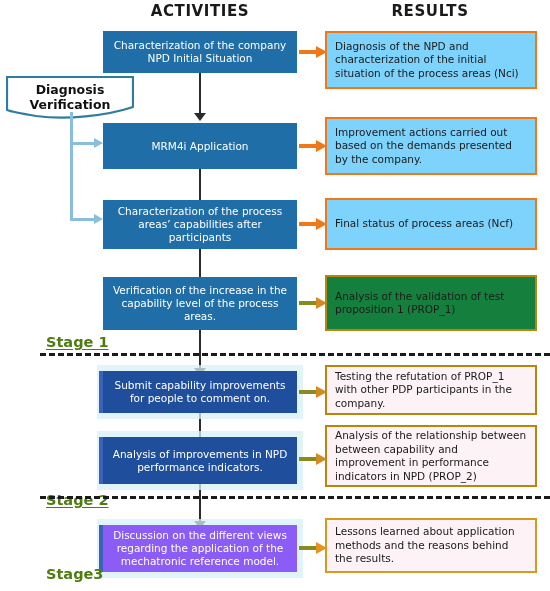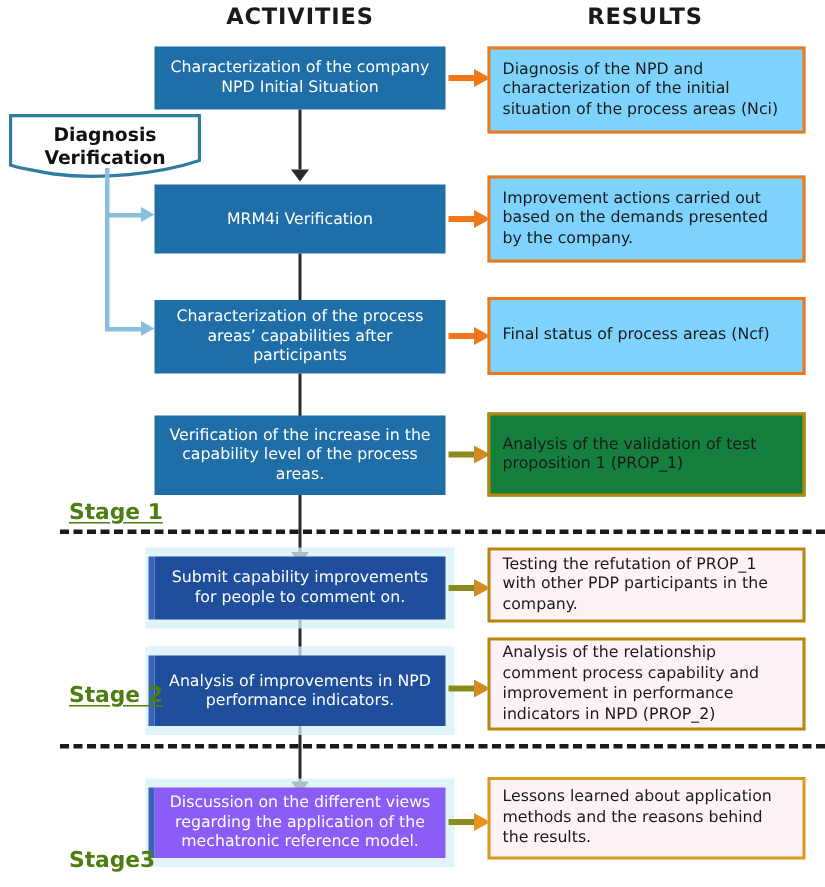--- a/index.html
+++ b/index.html
@@ -234,21 +234,21 @@
     </div>
   </div>
 
   <div class="lb-v" style="left:70px; top:112px; height:108px;"></div>
   <div class="lb-h" style="left:70px; top:142px; width:26px;"></div>
   <div class="lb-head" style="left:94px; top:138px;"></div>
   <div class="lb-h" style="left:70px; top:218px; width:26px;"></div>
   <div class="lb-head" style="left:94px; top:214px;"></div>
 
   <div class="act-box act-s1" style="top:123px; height:46px;">
-    <span class="txt">MRM4i Verification</span>
+    <span class="txt">MRM4i Application</span>
   </div>
   <div class="h-arrow" style="top:144px;"></div>
   <div class="res-box" style="top:117px; height:58px;">
     <span>Improvement actions carried out based on the demands presented by the company.</span>
   </div>
 
   <div class="act-box act-s1" style="top:200px; height:49px;">
     <span class="txt">Characterization of the process areas’ capabilities after participants</span>
   </div>
   <div class="h-arrow" style="top:222px;"></div>
@@ -273,24 +273,24 @@
   <div class="h-arrow olive" style="top:390px;"></div>
   <div class="res-box res-gold" style="top:365px; height:50px;">
     <span>Testing the refutation of PROP_1 with other PDP participants in the company.</span>
   </div>
 
   <div class="act-box act-s2" style="top:437px; height:47px;">
     <span class="txt">Analysis of improvements in NPD performance indicators.</span>
   </div>
   <div class="h-arrow olive" style="top:457px;"></div>
   <div class="res-box res-gold" style="top:425px; height:62px;">
-    <span>Analysis of the relationship comment process capability and improvement in performance indicators in NPD (PROP_2)</span>
-  </div>
-
-  <div class="stage-label underlined" style="left:46px; top:456px;">Stage 2</div>
+    <span>Analysis of the relationship between between capability and improvement in performance indicators in NPD (PROP_2)</span>
+  </div>
+
+  <div class="stage-label underlined" style="left:46px; top:492px;">Stage 2</div>
   <div class="dash-line" style="top:496px;"></div>
 
   <div class="act-box act-s3" style="top:525px; height:47px;">
     <span class="txt">Discussion on the different views regarding the application of the mechatronic reference model.</span>
   </div>
   <div class="h-arrow gold" style="top:546px;"></div>
   <div class="res-box res-gold" style="top:518px; height:55px; border-color:#D79A1E;">
     <span>Lessons learned about application methods and the reasons behind the results.</span>
   </div>
 

